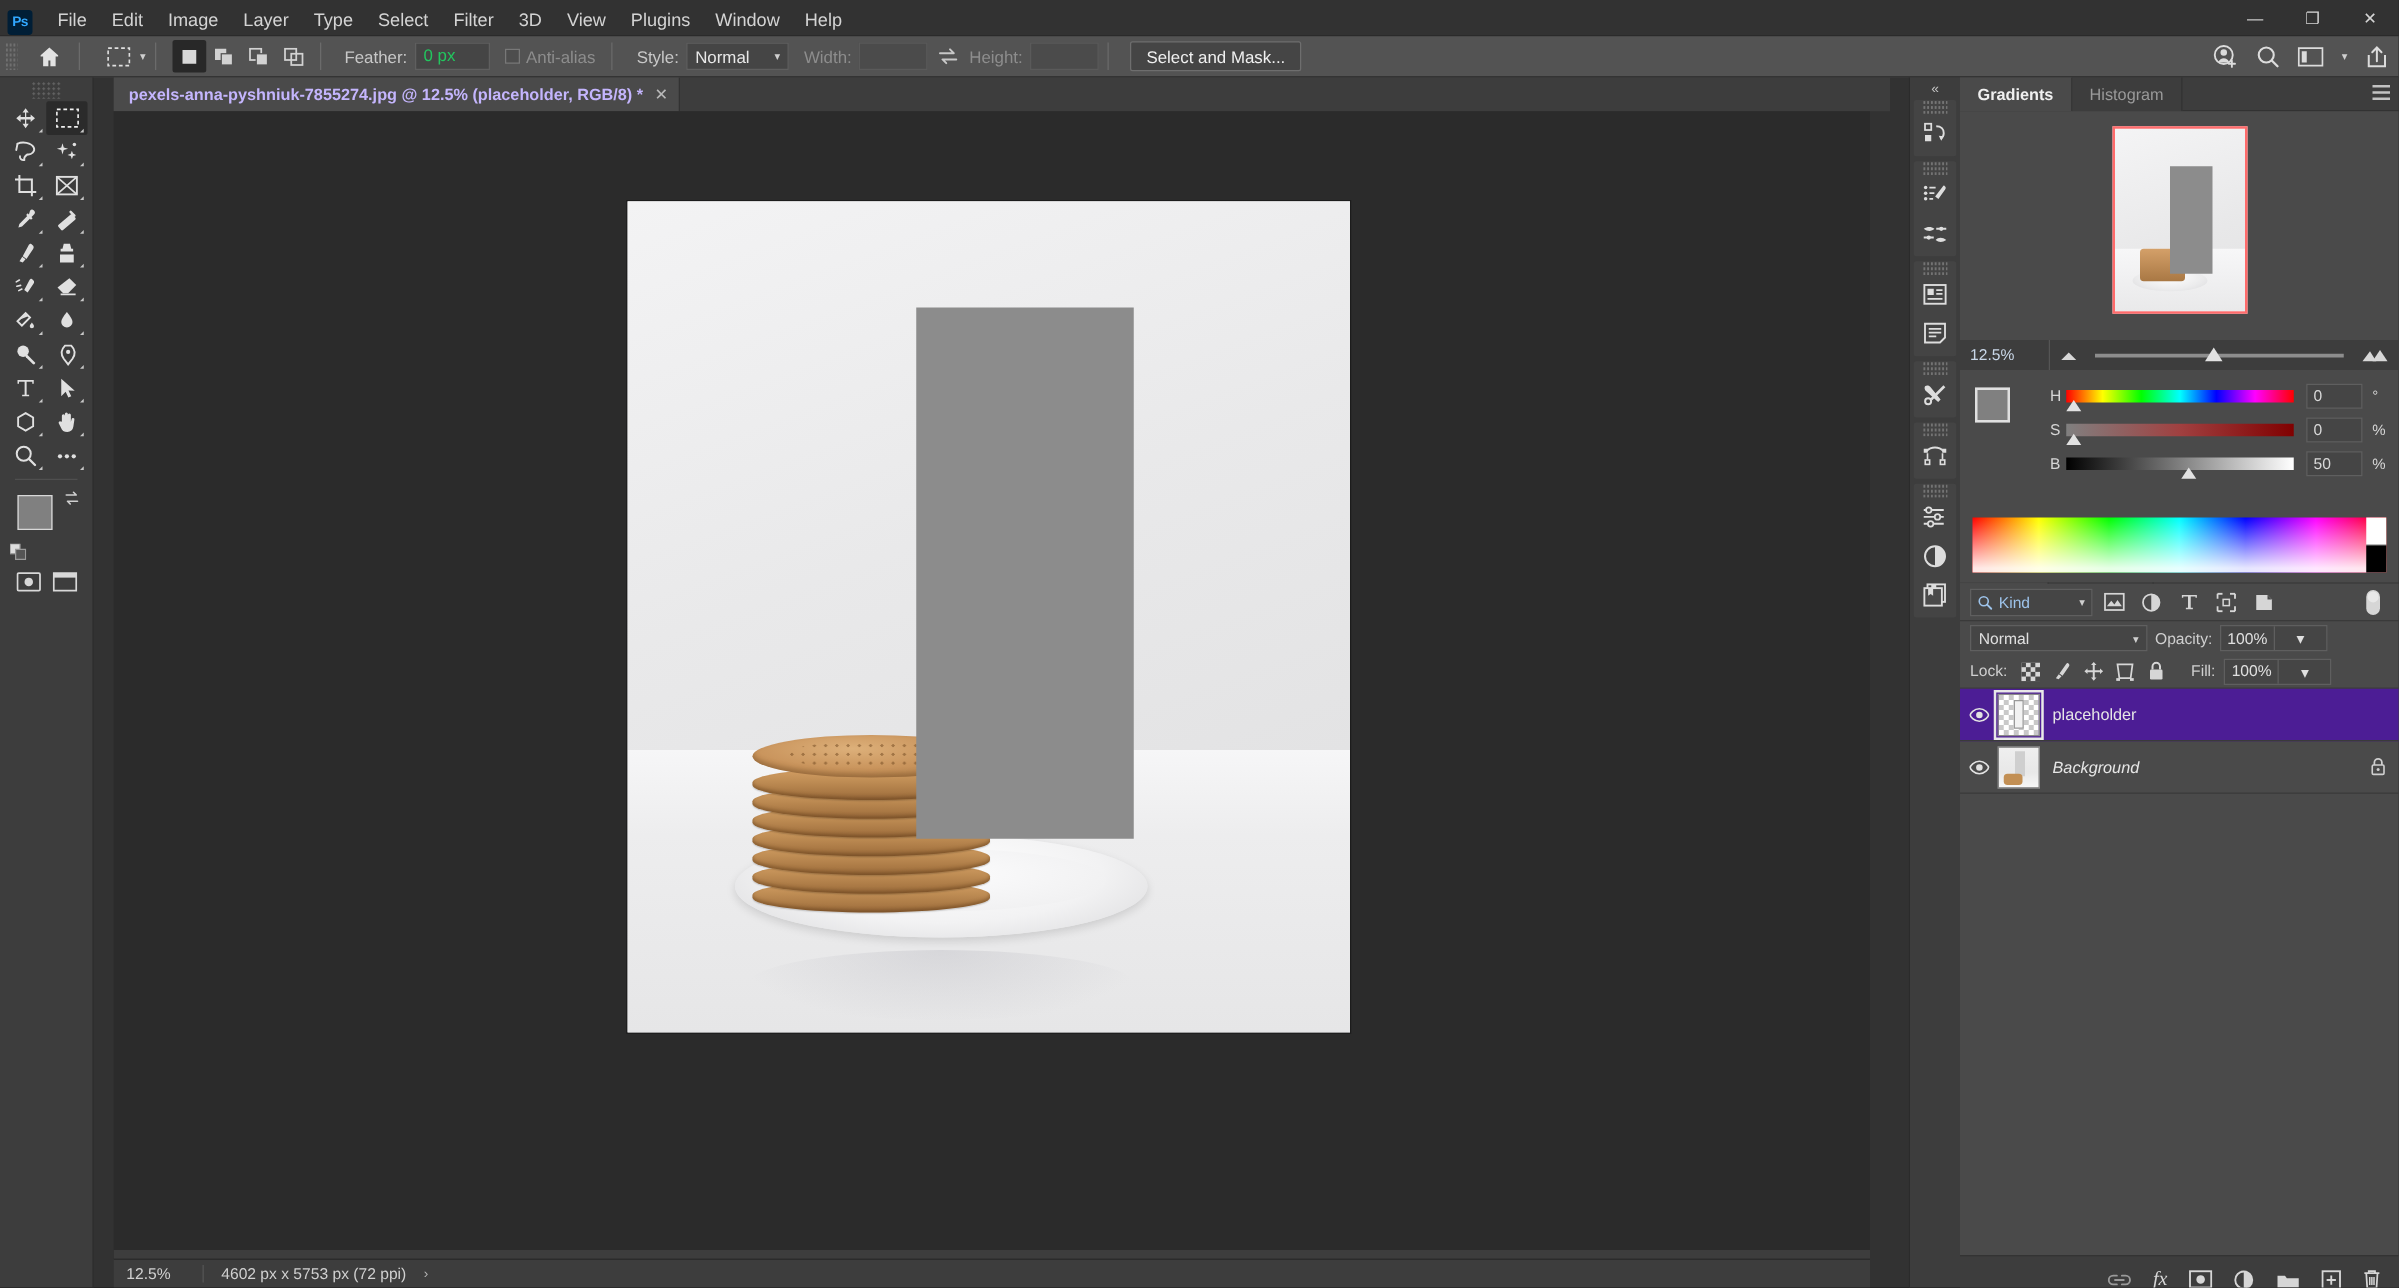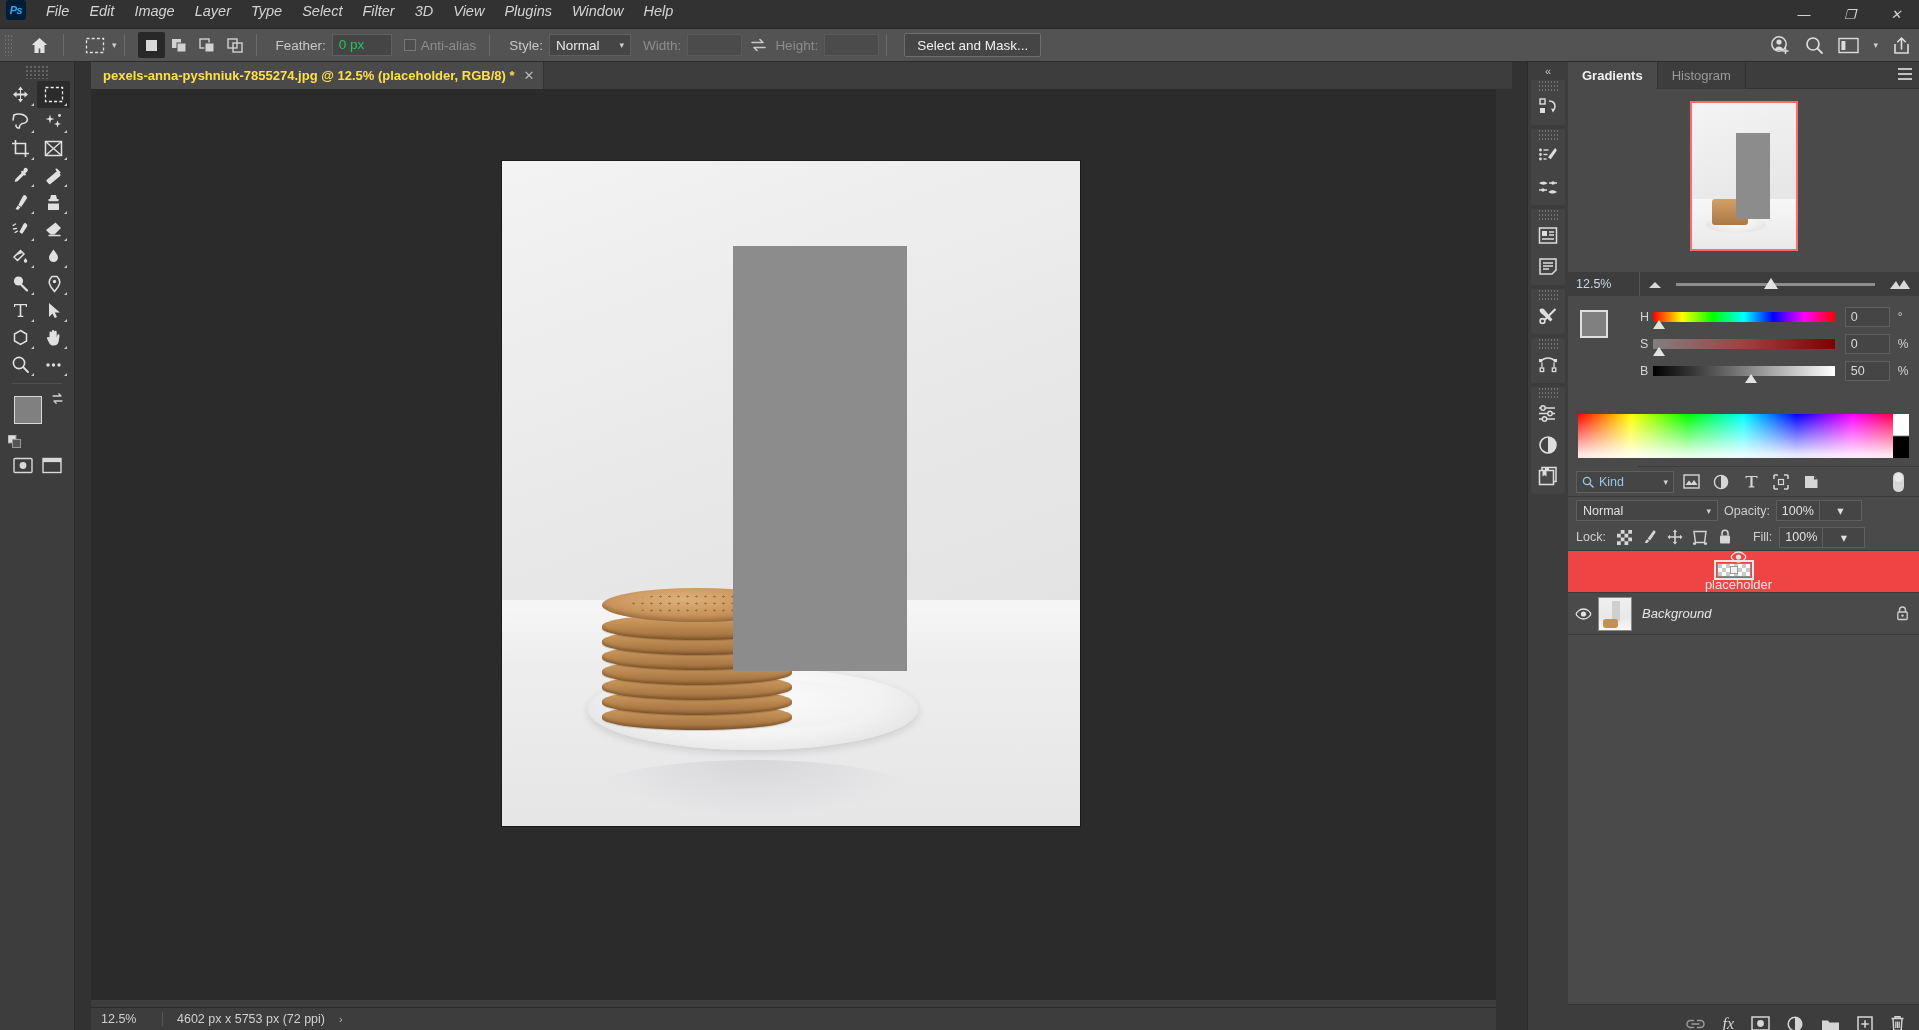--- a/index.html
+++ b/index.html
@@ -8,23 +8,22 @@
     background: #1e1e1e;
     font-family: "Liberation Sans", sans-serif;
     overflow: hidden;
     -webkit-font-smoothing: antialiased;
   }
   .app { position: relative; width: 1919px; height: 1030px; background: #323232; }
 
   
   .menubar {
     position: absolute; left: 0; top: 0; width: 1919px; height: 29px;
-    background: #323232; display: flex; align-items: flex-start;
+    background: #323232; display: flex; align-items: flex-end;
     border-bottom: 1px solid #2a2a2a;
-    font-style: italic;
   }
   .ps-logo {
     width: 20px; height: 20px; margin-left: 6px; margin-right: 10px;
     background: #001e36; border-radius: 3px; color: #31a8ff;
     font-size: 11px; font-weight: bold; display: flex;
     align-items: center; justify-content: center; letter-spacing: -0.5px;
   }
   .menu-item {
     color: #d4d4d4; font-size: 14.5px; padding: 3px 10px;
     cursor: default; white-space: nowrap;
@@ -94,21 +93,21 @@
   
   .tabbar {
     position: absolute; left: 91px; top: 62px; width: 1421px; height: 27px;
     background: #3d3d3d; display: flex; align-items: stretch;
   }
   .doctab {
     background: #4a4a4a; display: flex; align-items: center;
     padding: 0 9px 0 12px; gap: 9px; border-right: 1px solid #323232;
     max-width: 460px;
   }
-  .doctab-title { color: #fde047; font-size: 13px; font-weight: bold; white-space: nowrap; }
+  .doctab-title { color: #c4b5fd; font-size: 13px; font-weight: bold; white-space: nowrap; }
   .doctab-close { color: #b8b8b8; font-size: 13px; line-height: 1; }
 
   
   .toolbar {
     position: absolute; left: 0; top: 62px; width: 75px; height: 968px;
     background: #3d3d3d; border-right: 1px solid #2b2b2b;
   }
   .tb-grip {
     height: 14px; margin: 3px auto 2px;
     width: 24px;
@@ -348,21 +347,21 @@
   }
   .lock-row {
     display: flex; align-items: center; height: 27px; padding: 0 8px; gap: 3px;
     border-bottom: 1px solid #3a3a3a;
   }
   .lock-icon { width: 22px; height: 22px; display: flex; align-items: center; justify-content: center; }
   .layer-row {
     display: flex; align-items: center; height: 42px;
     border-bottom: 1px solid #3a3a3a; padding-right: 10px;
   }
-  .layer-row.selected { background: #ef4444; flex-direction: column; }
+  .layer-row.selected { background: #4c1d95; }
   .eye-cell { width: 30px; display: flex; align-items: center; justify-content: center; }
   .layer-thumb {
     width: 34px; height: 34px; margin-right: 10px; position: relative;
     background:
       repeating-conic-gradient(#ffffff 0 25%, #c9c9c9 0 50%) 0 0 / 8px 8px;
     border: 1px solid #8a8a8a;
   }
   .layer-thumb.sel-outline { outline: 2px solid #e8e8e8; outline-offset: 1px; }
   .thumb-shape {
     position: absolute; left: 38%; top: 14%; width: 26%; height: 72%;

